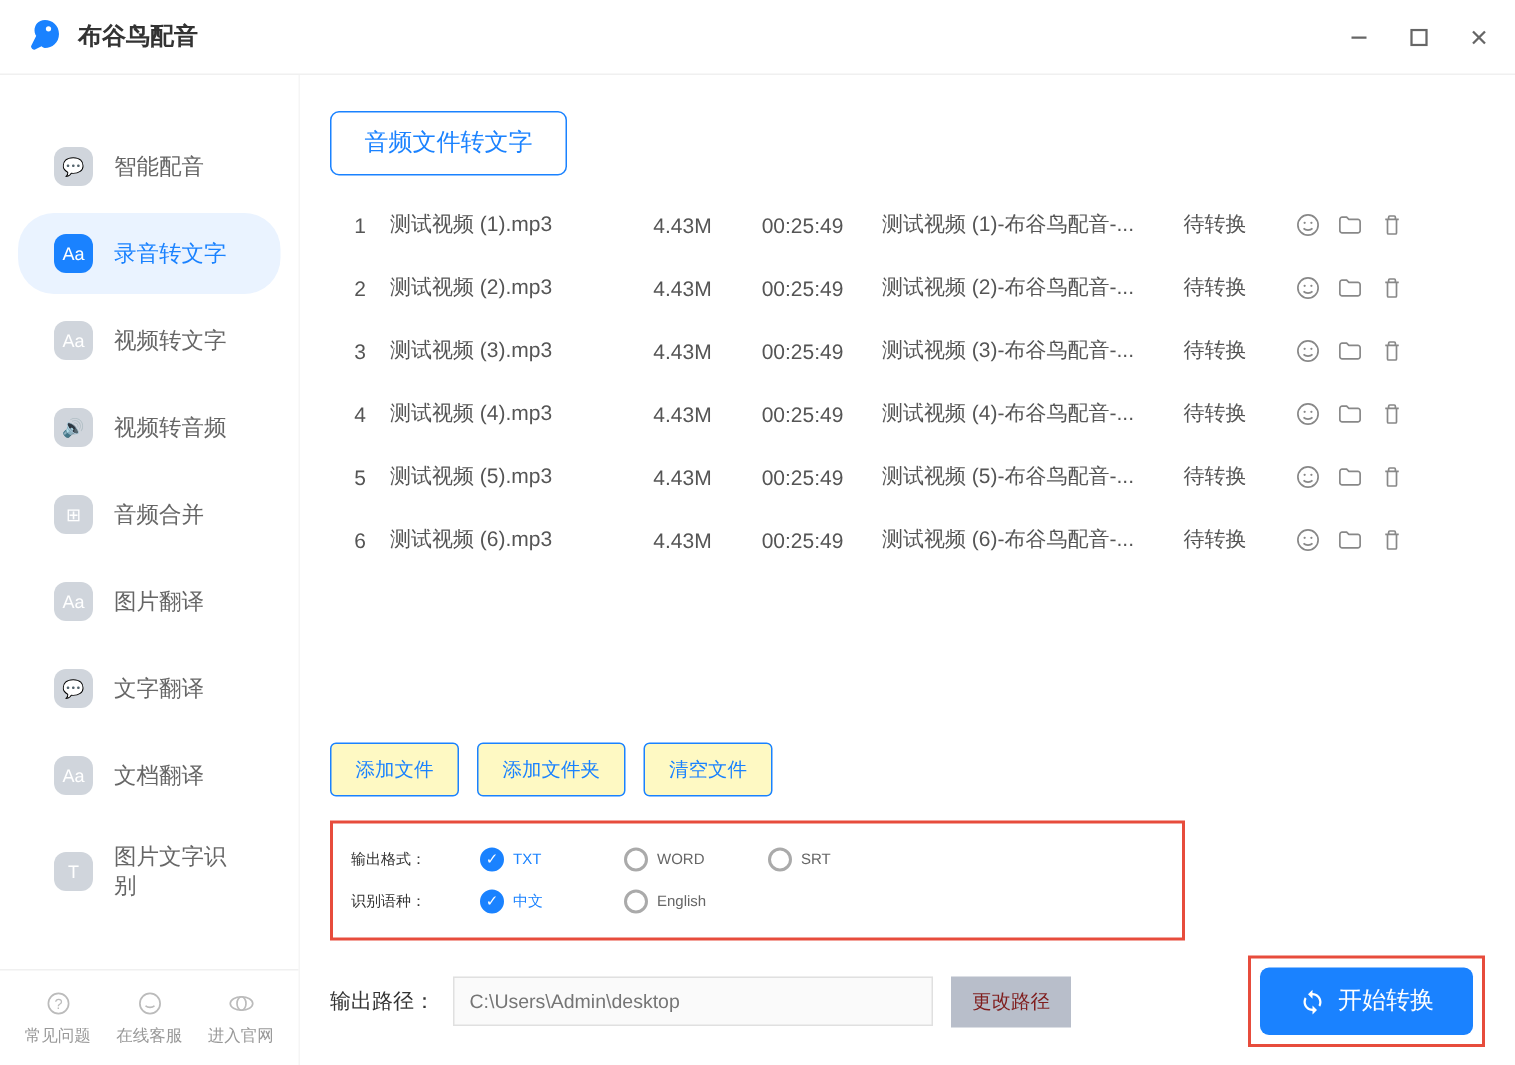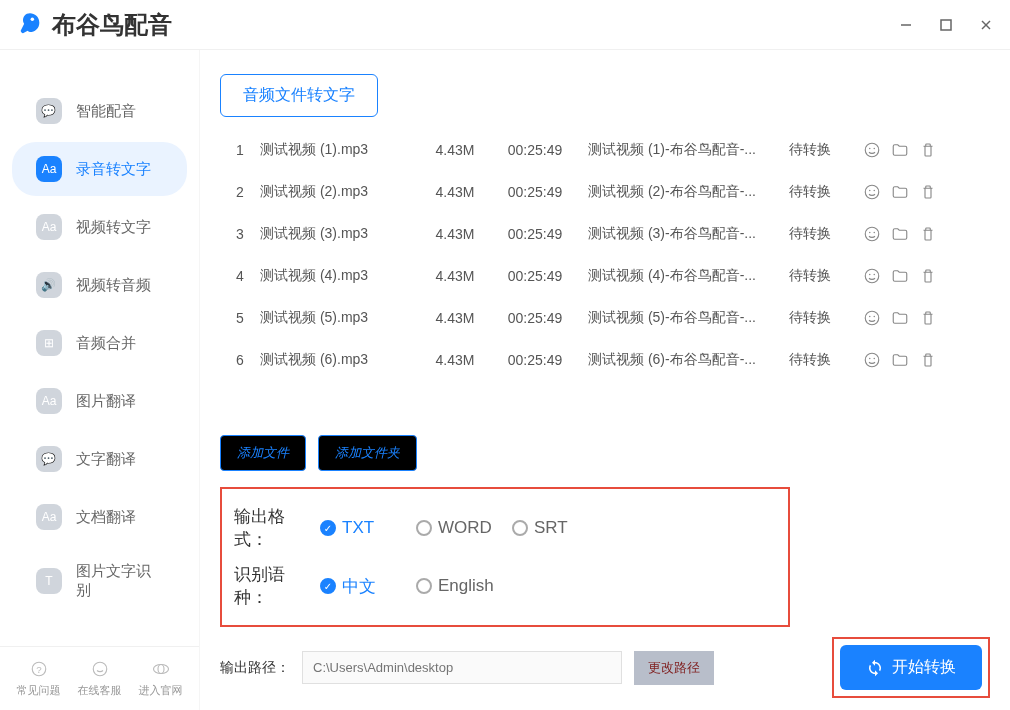--- a/index.html
+++ b/index.html
@@ -1,21 +1,21 @@
 <!DOCTYPE html>
 <html><head>
   <meta charset="utf-8">
   <style>
     * { margin: 0; padding: 0; box-sizing: border-box; font-family: "Microsoft YaHei", sans-serif; }
     body { width: 1010px; height: 710px; background: #fff; overflow: hidden; }
     
     .titlebar { height: 50px; display: flex; align-items: center; justify-content: space-between; padding: 0 16px; border-bottom: 1px solid #f0f0f0; }
     .titlebar-left { display: flex; align-items: center; gap: 8px; }
     .logo-icon { width: 28px; height: 28px; }
-    .app-title { font-size: 24px; font-weight: bold; color: #333; }
+    .app-title { font-size: 16px; font-weight: bold; color: #333; }
     .window-controls { display: flex; gap: 24px; }
     .win-btn { width: 16px; height: 16px; cursor: pointer; display: flex; align-items: center; justify-content: center; color: #666; }
     
     .main { display: flex; height: 660px; }
     
     .sidebar { width: 200px; background: #fff; display: flex; flex-direction: column; border-right: 1px solid #f5f5f5; }
     .sidebar-nav { flex: 1; padding-top: 30px; overflow: hidden; }
     .sidebar-item { display: flex; align-items: center; gap: 14px; padding: 14px 24px; cursor: pointer; color: #666; font-size: 15px; margin: 4px 12px; border-radius: 24px; }
     .sidebar-item.active { background: #eaf3ff; color: #1a82ff; }
     .sidebar-item.active .side-icon { background: #1a82ff; color: #fff; }
@@ -36,24 +36,24 @@
     .col-idx { width: 40px; text-align: center; }
     .col-src { width: 160px; }
     .col-size { width: 70px; text-align: center; }
     .col-dur { width: 90px; text-align: center; }
     .col-out { width: 190px; padding-left: 8px; }
     .col-status { width: 80px; text-align: center; }
     .col-ops { width: 100px; display: flex; gap: 10px; justify-content: center; }
     .op-icon { width: 18px; height: 18px; cursor: pointer; color: #888; display: flex; align-items: center; justify-content: center; }
     
     .actions-row { display: flex; gap: 12px; margin-top: 20px; margin-bottom: 16px; }
-    .action-btn { padding: 8px 16px; border: 1px solid #1a82ff; color: #1a82ff; background: #000000; border-radius: 4px; cursor: pointer; font-size: 13px; font-style: italic; }
+    .action-btn { padding: 8px 16px; border: 1px solid #1a82ff; color: #1a82ff; background: #fef9c3; border-radius: 4px; cursor: pointer; font-size: 13px; }
     
     .settings-box { border: 2px solid #e74c3c; padding: 10px 12px; margin-bottom: 10px; width: 570px; }
-    .setting-row { display: flex; align-items: center; gap: 16px; padding: 6px 0; font-size: 17px; }
+    .setting-row { display: flex; align-items: center; gap: 16px; padding: 6px 0; font-size: 10px; }
     .setting-label { color: #333; font-weight: 500; width: 70px; }
     .radio-opt { display: flex; align-items: center; gap: 6px; cursor: pointer; color: #666; min-width: 80px; }
     .radio-opt.selected { color: #1a82ff; }
     .radio-circle { width: 16px; height: 16px; border: 2px solid #aaa; border-radius: 50%; display: flex; align-items: center; justify-content: center; }
     .radio-opt.selected .radio-circle { border-color: #1a82ff; background: #1a82ff; }
     .radio-opt.selected .radio-circle::after { content: "✓"; color: #fff; font-size: 10px; }
     
     .bottom-row { display: flex; align-items: center; gap: 12px; font-size: 14px; }
     .path-label { color: #333; font-weight: 500; text-align: center; }
     .path-input { flex: 0 0 320px; padding: 8px 10px; border: 1px solid #e0e0e0; background: #fafafa; color: #aaa; font-size: 13px; }
@@ -339,20 +339,21 @@
                 </svg>
               </span>
     </div>
           </div>
         </div>
     </div>
 
     <div class="actions-row">
       <button class="action-btn">添加文件</button>
       <button class="action-btn">添加文件夹</button>
+      <button class="action-btn">清空文件</button>
     </div>
 
     <div class="settings-box">
       <div class="setting-row">
         <span class="setting-label">输出格式：</span>
         <div class="radio-opt selected">
             <span class="radio-circle"></span>
             <span>TXT</span>
           </div>
         <div class="radio-opt">

